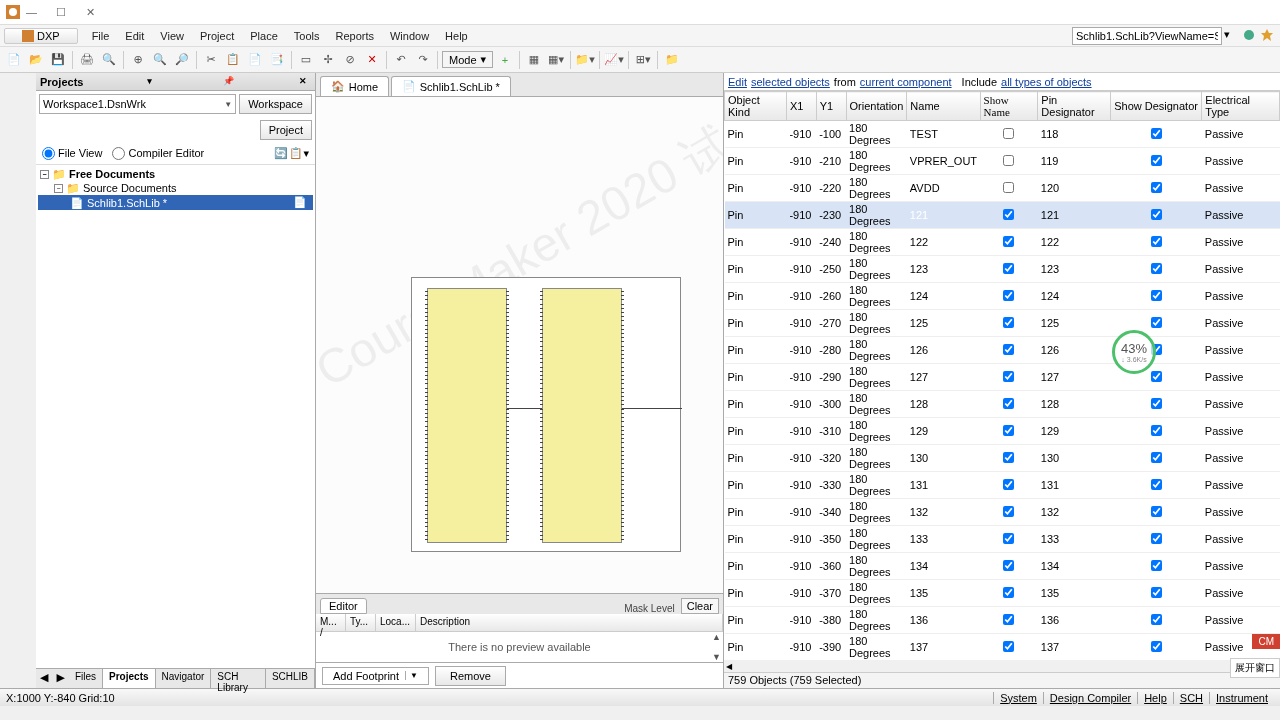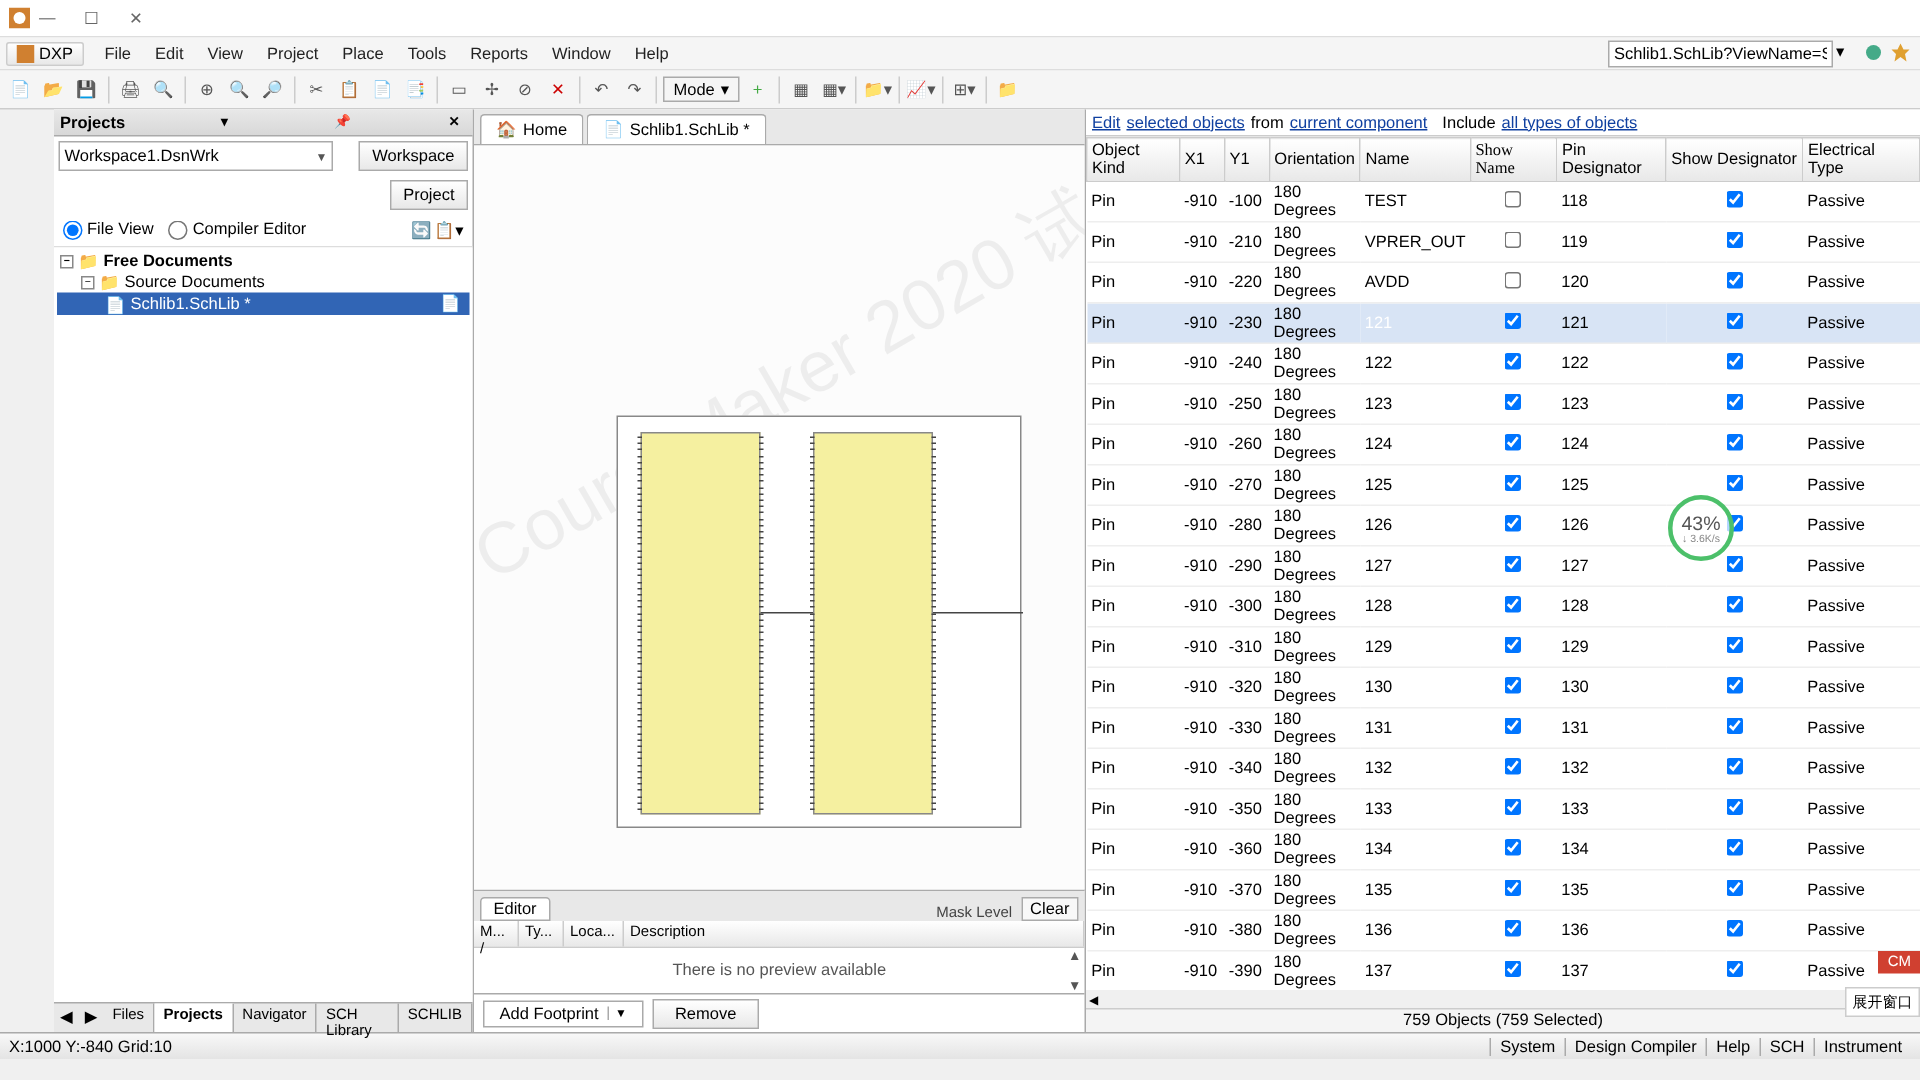--- a/index.html
+++ b/index.html
@@ -3,34 +3,34 @@
 <meta charset="utf-8">
 <style>
 * { margin: 0; padding: 0; box-sizing: border-box; font-family: "Segoe UI", Tahoma, sans-serif; font-size: 11px; }
 body { background: #f0f0f0; width: 1280px; height: 720px; overflow: hidden; position: relative; }
 .titlebar { height: 25px; background: #fff; display: flex; align-items: center; padding: 0 6px; border-bottom: 1px solid #ddd; }
 .titlebar .icon { width: 14px; height: 14px; margin-right: 6px; }
 .titlebar .title { flex: 1; color: #333; }
 .winbtns { display: flex; gap: 18px; }
 .winbtn { width: 12px; height: 12px; color: #666; cursor: pointer; }
 .menubar { height: 22px; background: #f5f5f5; display: flex; align-items: center; padding: 0 4px; border-bottom: 1px solid #ddd; }
-.dxp { background: linear-gradient(#fff,#e8e8e8); border: 1px solid #ccc; padding: 1px 6px; margin-right: 6px; display: flex; align-items: center; gap: 3px; border-radius: 2px; }
+.dxp { background: linear-gradient(#fff,#e8e8e8); border: 1px solid #ccc; padding: 1px 17px; margin-right: 6px; display: flex; align-items: center; gap: 3px; border-radius: 2px; }
 .menu-item { padding: 2px 8px; color: #222; cursor: pointer; }
 .pathbox { margin-left: auto; display: flex; align-items: center; }
 .pathbox input { width: 150px; height: 18px; border: 1px solid #aaa; padding: 0 3px; font-size: 11px; }
 .pathbox .navbtn { width: 16px; height: 16px; margin-left: 2px; }
 .toolbar { height: 26px; background: #f5f5f5; display: flex; align-items: center; padding: 0 4px; border-bottom: 1px solid #ccc; gap: 2px; }
 .tbtn { width: 20px; height: 20px; display: flex; align-items: center; justify-content: center; color: #555; }
 .tsep { width: 1px; height: 18px; background: #ccc; margin: 0 2px; }
 .mode { border: 1px solid #aaa; padding: 1px 6px; display: flex; align-items: center; gap: 4px; }
 .main { display: flex; height: 615px; padding-left: 36px; }
 .panel-left { width: 280px; background: #fff; border-right: 1px solid #aaa; display: flex; flex-direction: column; }
 .panel-header { background: linear-gradient(#e8e8e8,#d8d8d8); height: 18px; display: flex; align-items: center; padding: 0 4px; font-weight: bold; border-bottom: 1px solid #aaa; }
 .panel-header .pbtn { margin-left: auto; width: 12px; height: 12px; font-size: 9px; }
-.combo-row { display: flex; padding: 3px; gap: 17px; }
+.combo-row { display: flex; padding: 3px; gap: 3px; }
 .combo { flex: 1; border: 1px solid #aaa; height: 20px; padding: 0 3px; display: flex; align-items: center; background: #fff; }
 .combo .arrow { margin-left: auto; font-size: 8px; color: #555; }
 .btn-small { border: 1px solid #aaa; background: linear-gradient(#fff,#e8e8e8); padding: 2px 8px; height: 20px; }
 .radio-row { display: flex; align-items: center; padding: 4px 6px; gap: 10px; border-bottom: 1px solid #ddd; }
 .radio-row label { display: flex; align-items: flex-start; gap: 3px; }
 .radio-row .rbtns { margin-left: auto; display: flex; gap: 2px; }
 .tree { flex: 1; background: #fff; padding: 2px; overflow: auto; }
 .tree-item { padding: 1px 2px; display: flex; align-items: center; gap: 3px; }
 .tree-item.bold { font-weight: bold; }
 .tree-item.sel-full { background: #3165b5; color: #fff; width: 100%; }
@@ -68,23 +68,23 @@
 .filter-row { height: 18px; display: flex; align-items: center; padding: 1px 4px; gap: 4px; border-bottom: 1px solid #ccc; }
 .filter-row .link { color: #1040a0; text-decoration: underline; cursor: pointer; }
 .grid { flex: 1; overflow: auto; }
 .grid table { width: 100%; border-collapse: collapse; }
 .grid th { background: linear-gradient(#fff,#e8e8e8); border: 1px solid #ccc; padding: 2px 3px; text-align: left; font-weight: normal; position: sticky; top: 0; }
 .grid td { border-bottom: 1px solid #eee; padding: 1px 3px; height: 17px; }
 .grid tr.selrow td { background: #d8e4f5; }
 .grid td.sel-cell { background: #3165b5; color: #fff; }
 .grid .chk { text-align: center; }
 .grid input[type="checkbox"] { width: 11px; height: 11px; }
-.grid-status { height: 16px; background: #f4f4f4; border-top: 1px solid #ccc; padding: 1px 4px; text-align: center; }
+.grid-status { height: 16px; background: #f4f4f4; border-top: 1px solid #ccc; padding: 1px 4px; }
 .statusbar { height: 18px; background: linear-gradient(#f8f8f8,#e4e4e4); display: flex; align-items: center; padding: 0 6px; border-top: 1px solid #aaa; font-size: 10px; }
-.statusbar .sbtabs { margin-left: auto; display: flex; }
+.statusbar .sbtabs { margin-left: auto; display: flex; text-decoration: underline; }
 .statusbar .sbtab { border-left: 1px solid #aaa; padding: 0 6px; cursor: pointer; }
 .badge { position: absolute; top: 330px; right: 124px; width: 44px; height: 44px; border-radius: 50%; border: 3px solid #4cc06a; display: flex; flex-direction: column; align-items: center; justify-content: center; background: rgba(255,255,255,0.7); z-index: 10; }
 .badge .pct { font-size: 13px; color: #555; }
 .badge .spd { font-size: 7px; color: #888; }
 .side-tag { position: absolute; right: 0; top: 634px; background: #d04030; color: #fff; padding: 2px 6px; font-size: 10px; z-index: 20; }
 svg { display: block; }
 </style>
 </head>
 <body>
 

